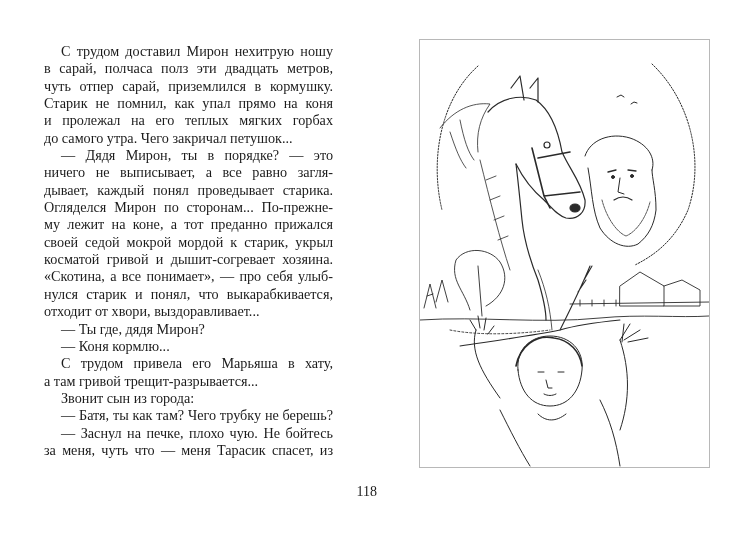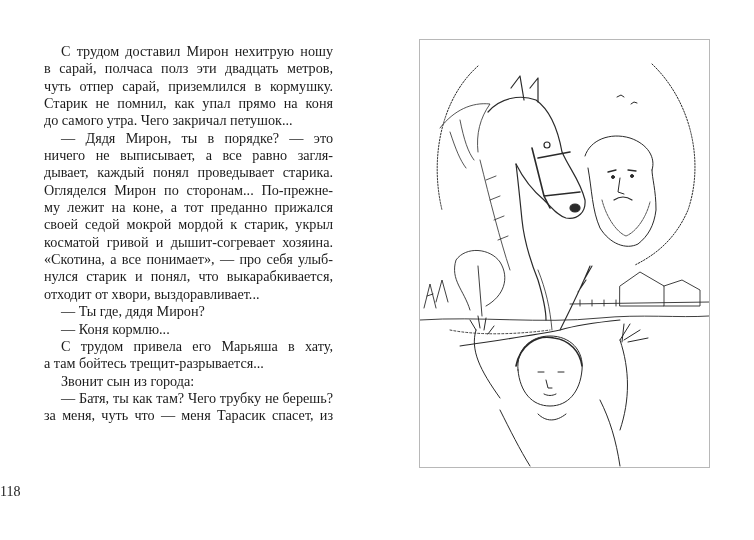--- a/index.html
+++ b/index.html
@@ -9,56 +9,58 @@
     .page-right { position: absolute; left: 377px; top: 0; width: 377px; height: 540px; }
     .text-block {
       position: absolute; left: 44px; top: 43px; width: 289px;
       font-family: "Liberation Serif", "DejaVu Serif", serif;
       font-size: 14.2px; line-height: 17.35px; color: #1b1b1b;
     }
     .line { display: block; white-space: nowrap; text-align: justify; text-align-last: justify; height: 17.35px; }
     .line.last { text-align-last: left; }
     .line.indent { padding-left: 17px; }
     .page-number {
-      position: absolute; left: 0; width: 377px; top: 484px; text-align: left;
+      position: absolute; left: 0; width: 377px; top: 484px; text-align: right;
       font-family: "Liberation Serif", "DejaVu Serif", serif; font-size: 14px; color: #1b1b1b;
     }
     .illustration-frame {
       position: absolute; left: 42px; top: 39px; width: 289px; height: 427px;
       border: 1px solid #b8b8b8; background: #fff; overflow: hidden;
     }
     .illustration-frame svg { position: absolute; left: 0; top: 0; }
   </style>
 </head>
 <body>
 
 <div class="spread">
   <div class="page-left">
     <div class="text-block" id="text-block">
         <span class="line indent">С трудом доставил Мирон нехитрую ношу</span>
         <span class="line">в сарай, полчаса полз эти двадцать метров,</span>
         <span class="line">чуть отпер сарай, приземлился в кормушку.</span>
         <span class="line">Старик не помнил, как упал прямо на коня</span>
+        <span class="line">и пролежал на его теплых мягких горбах</span>
         <span class="line last">до самого утра. Чего закричал петушок...</span>
         <span class="line indent">— Дядя Мирон, ты в порядке? — это</span>
         <span class="line">ничего не выписывает, а все равно загля-</span>
         <span class="line">дывает, каждый понял проведывает старика.</span>
         <span class="line">Огляделся Мирон по сторонам... По-прежне-</span>
         <span class="line">му лежит на коне, а тот преданно прижался</span>
         <span class="line">своей седой мокрой мордой к старик, укрыл</span>
         <span class="line">косматой гривой и дышит-согревает хозяина.</span>
         <span class="line">«Скотина, а все понимает», — про себя улыб-</span>
         <span class="line">нулся старик и понял, что выкарабкивается,</span>
         <span class="line last">отходит от хвори, выздоравливает...</span>
         <span class="line indent last">— Ты где, дядя Мирон?</span>
         <span class="line indent last">— Коня кормлю...</span>
         <span class="line indent">С трудом привела его Марьяша в хату,</span>
-        <span class="line last">а там бойтесь трещит-разрывается...</span>
+        <span class="line last">а там гривой трещит-разрывается...</span>
         <span class="line indent last">Звонит сын из города:</span>
         <span class="line indent">— Батя, ты как там? Чего трубку не берешь?</span>
+        <span class="line indent">— Заснул на печке, плохо чую. Не бойтесь</span>
         <span class="line">за меня, чуть что — меня Тарасик спасет, из</span>
       </div>
     <div class="page-number">118</div>
   </div>
 
   <div class="page-right">
     <div class="illustration-frame">
       <svg width="289" height="427" viewBox="0 0 289 427">
         <g fill="none" stroke="#2a2a2a" stroke-linecap="round" stroke-linejoin="round">
 

